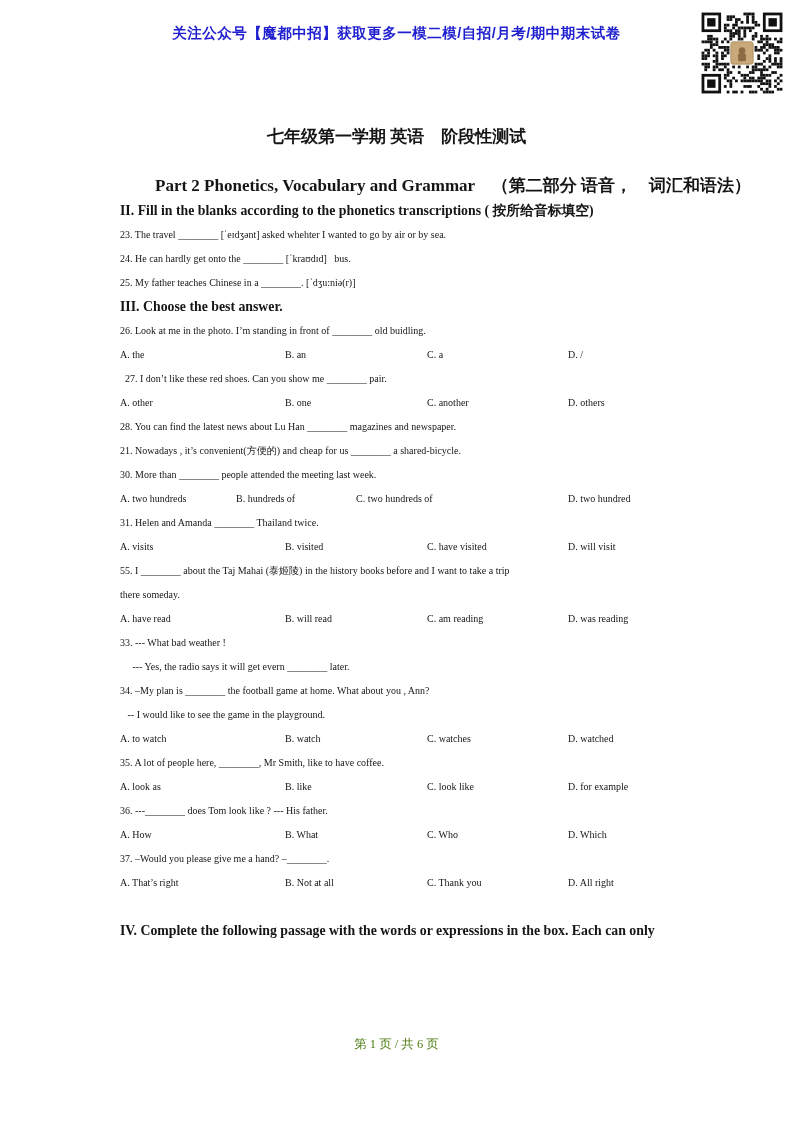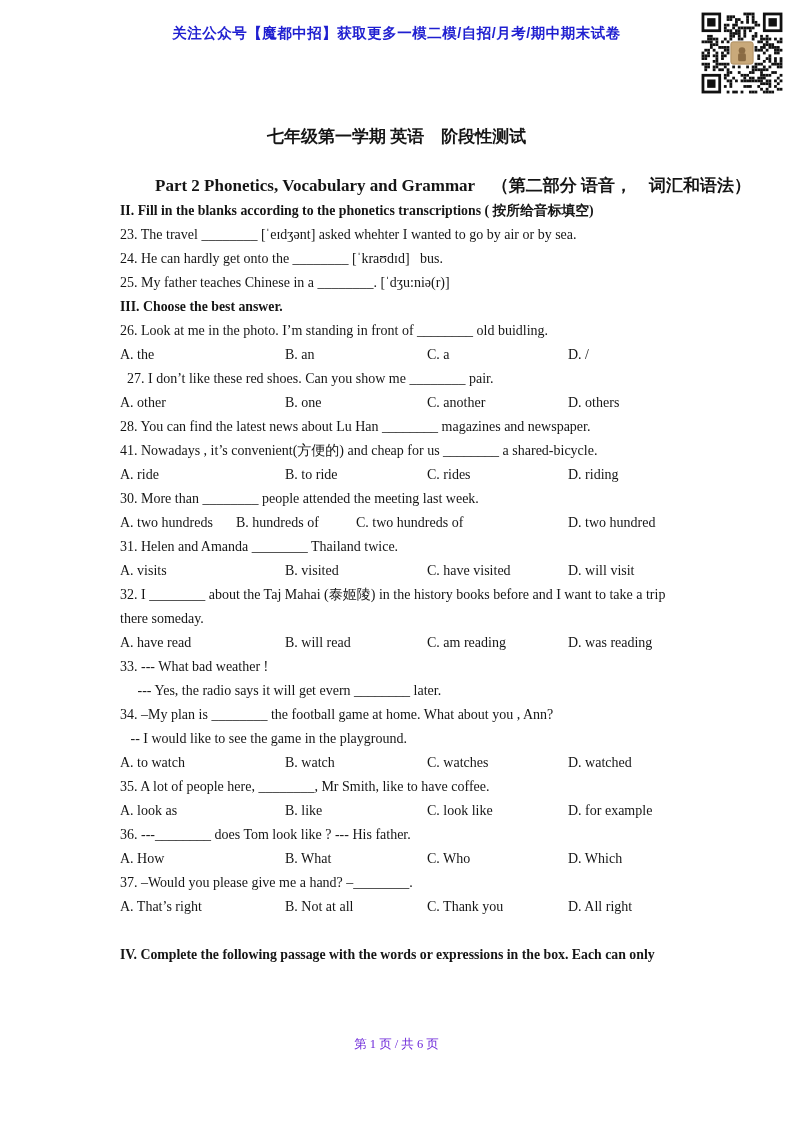--- a/index.html
+++ b/index.html
@@ -7,32 +7,32 @@
         font-family:"Liberation Serif","DejaVu Serif",serif;color:#151515;}
   .top-notice{position:absolute;top:24px;left:0;width:100%;text-align:center;
         font-family:"Liberation Sans","DejaVu Sans",sans-serif;
         font-weight:700;font-size:14.5px;letter-spacing:0.5px;}
   .qr{position:absolute;top:7px;right:5px;width:92px;height:92px;}
   .doc-title{position:absolute;top:125px;left:0;width:100%;height:24px;line-height:24px;
         text-align:center;font-weight:700;font-size:17px;}
   .part-heading{position:absolute;top:174px;left:155px;height:24px;line-height:24px;
         font-weight:700;font-size:17px;white-space:pre;}
   .body-lines{position:absolute;top:199px;left:120px;width:562px;}
-  .line{height:24px;line-height:24px;font-size:14px;white-space:pre;}
+  .line{height:24px;line-height:24px;font-size:10px;white-space:pre;}
   .line.heading{font-weight:700;font-size:13.8px;}
   .line.options{position:relative;}
   .opt{position:absolute;top:0;}
   .opt-a{left:0;}
   .opt-b{left:165px;}
   .opt-c{left:307px;}
   .opt-d{left:448px;}
   .line.options.tight .opt-b{left:116px;}
   .line.options.tight .opt-c{left:236px;}
   .footer{position:absolute;top:1036px;left:0;width:100%;text-align:center;
-        font-size:12.5px;color:#6d28d9;}
+        font-size:12.5px;color:#4d7c0f;}
 </style>
 </head>
 <body>
 
 <div class="page">
   <div class="top-notice" style="color: rgb(31, 31, 208);">关注公众号【魔都中招】获取更多一模二模/自招/月考/期中期末试卷</div>
   <svg class="qr" id="qr-svg" viewBox="0 0 33 33">
       <rect width="33" height="33" fill="#fff"></rect>
       <g fill="#111111">
         <rect x="17" y="2" width="1" height="1"></rect>
@@ -313,27 +313,26 @@
       <div class="line heading">II. Fill in the blanks according to the phonetics transcriptions ( 按所给音标填空)</div>
       <div class="line text">23. The travel ________ [ˈeɪdʒənt] asked whehter I wanted to go by air or by sea.</div>
       <div class="line text">24. He can hardly get onto the ________ [ˈkraʊdɪd]   bus.</div>
       <div class="line text">25. My father teaches Chinese in a ________. [ˈdʒu:niə(r)]</div>
       <div class="line heading">III. Choose the best answer.</div>
       <div class="line text">26. Look at me in the photo. I’m standing in front of ________ old buidling.</div>
       <div class="line options"><span class="opt opt-a">A. the</span><span class="opt opt-b">B. an</span><span class="opt opt-c">C. a</span><span class="opt opt-d">D. /</span></div>
       <div class="line text">  27. I don’t like these red shoes. Can you show me ________ pair.</div>
       <div class="line options"><span class="opt opt-a">A. other</span><span class="opt opt-b">B. one</span><span class="opt opt-c">C. another</span><span class="opt opt-d">D. others</span></div>
       <div class="line text">28. You can find the latest news about Lu Han ________ magazines and newspaper.</div>
-      <div class="line text">41. Nowadays , it’s convenient(方便的) and cheap for us ________ a shared-bicycle.</div>
-      <div class="line options"><span class="opt opt-a">A. ride</span><span class="opt opt-b">B. to ride</span><span class="opt opt-c">C. rides</span><span class="opt opt-d">D. riding</span></div>
+      <div class="line text">21. Nowadays , it’s convenient(方便的) and cheap for us ________ a shared-bicycle.</div>
       <div class="line text">30. More than ________ people attended the meeting last week.</div>
       <div class="line options tight"><span class="opt opt-a">A. two hundreds</span><span class="opt opt-b">B. hundreds of</span><span class="opt opt-c">C. two hundreds of</span><span class="opt opt-d">D. two hundred</span></div>
       <div class="line text">31. Helen and Amanda ________ Thailand twice.</div>
       <div class="line options"><span class="opt opt-a">A. visits</span><span class="opt opt-b">B. visited</span><span class="opt opt-c">C. have visited</span><span class="opt opt-d">D. will visit</span></div>
-      <div class="line text">32. I ________ about the Taj Mahai (泰姬陵) in the history books before and I want to take a trip</div>
+      <div class="line text">55. I ________ about the Taj Mahai (泰姬陵) in the history books before and I want to take a trip</div>
       <div class="line text">there someday.</div>
       <div class="line options"><span class="opt opt-a">A. have read</span><span class="opt opt-b">B. will read</span><span class="opt opt-c">C. am reading</span><span class="opt opt-d">D. was reading</span></div>
       <div class="line text">33. --- What bad weather !</div>
       <div class="line text">     --- Yes, the radio says it will get evern ________ later.</div>
       <div class="line text">34. –My plan is ________ the football game at home. What about you , Ann?</div>
       <div class="line text">   -- I would like to see the game in the playground.</div>
       <div class="line options"><span class="opt opt-a">A. to watch</span><span class="opt opt-b">B. watch</span><span class="opt opt-c">C. watches</span><span class="opt opt-d">D. watched</span></div>
       <div class="line text">35. A lot of people here, ________, Mr Smith, like to have coffee.</div>
       <div class="line options"><span class="opt opt-a">A. look as</span><span class="opt opt-b">B. like</span><span class="opt opt-c">C. look like</span><span class="opt opt-d">D. for example</span></div>
       <div class="line text">36. ---________ does Tom look like ? --- His father.</div>

